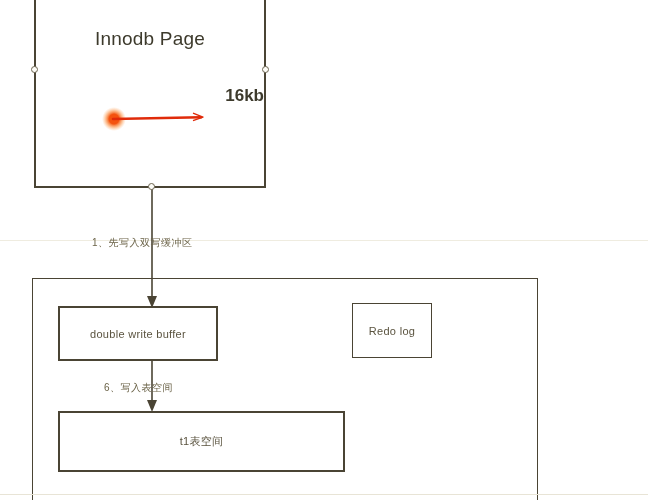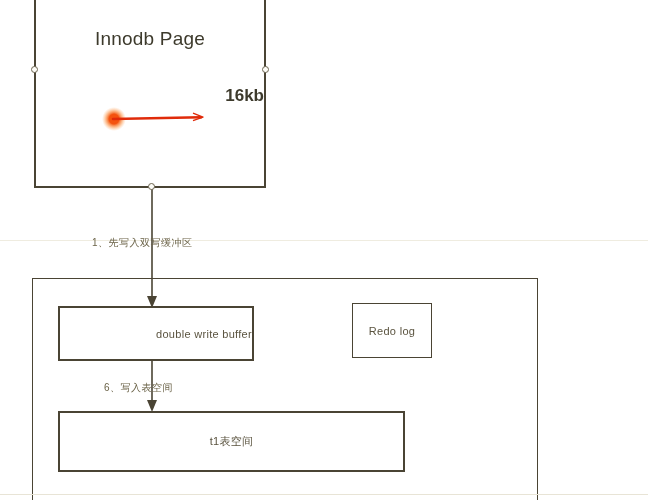--- a/index.html
+++ b/index.html
@@ -98,34 +98,33 @@
     left: 32px;
     top: 278px;
     width: 506px;
     height: 250px;
     display: block;
   }
 
   #double-write-buffer-box {
     left: 58px;
     top: 306px;
-    width: 196px;
+    width: 160px;
     height: 55px;
-    justify-content: flex-end;
   }
   #redo-log-box {
     left: 352px;
     top: 303px;
     width: 80px;
     height: 55px;
   }
   #t1-tablespace-box {
     left: 58px;
     top: 411px;
-    width: 347px;
+    width: 287px;
     height: 61px;
   }
 
   .box-label {
     font-size: 11px;
     color: #5a533f;
     white-space: nowrap;
     letter-spacing: 0.3px;
   }
 

